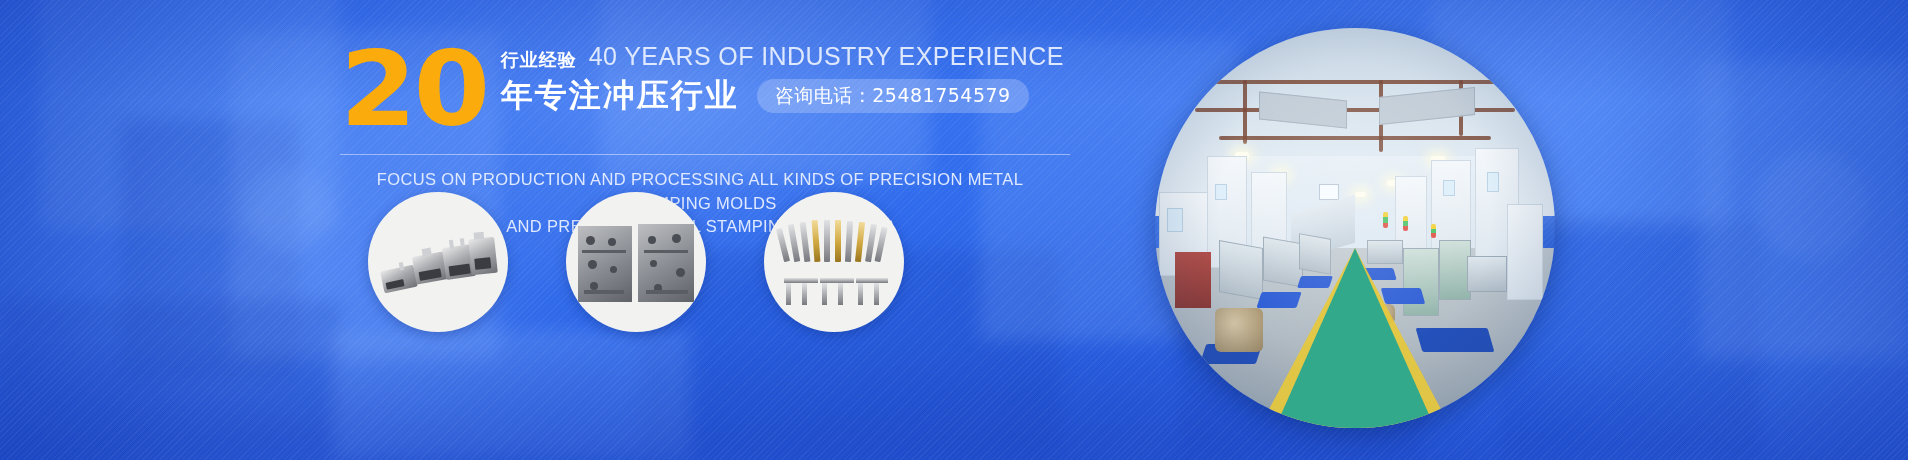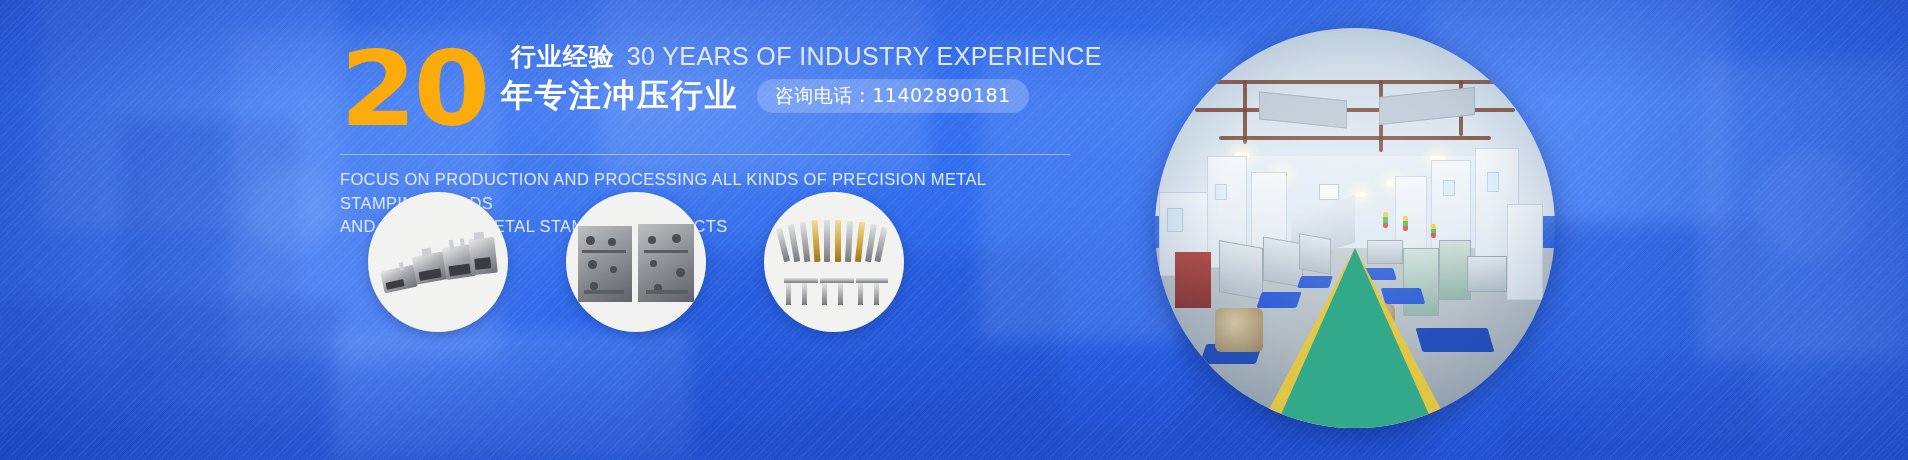--- a/index.html
+++ b/index.html
@@ -46,43 +46,43 @@
     position:absolute; inset:0;
     background-image:repeating-linear-gradient(
       -45deg,
       rgba(255,255,255,.055) 0px,
       rgba(255,255,255,.055) 1px,
       rgba(255,255,255,0) 1px,
       rgba(255,255,255,0) 4px);
   }
 
   
-  .copy{ position:absolute; left:340px; top:40px; width:760px; }
+  .copy{ position:absolute; left:340px; top:40px; width:760px;text-align:center; }
 
   .headline{ display:flex; align-items:flex-start; }
 
   .big-num{
     font-family:"DejaVu Sans","Liberation Sans",sans-serif;
     font-size:104px;
     line-height:.84;
     font-weight:bold;
     color:#fbab0c;
     letter-spacing:-3px;
     margin-top:6px;
     transform:scaleX(1.06);
     transform-origin:left top;
   }
 
   .head-right{ margin-left:22px; padding-top:4px; }
 
   .line1{ display:flex; align-items:flex-end; white-space:nowrap; }
   .cn-small{
     font-family:"DejaVu Sans","Liberation Sans",sans-serif;
-    font-size:25px; font-weight:bold; color:#ffffff;
-    letter-spacing:1px; line-height:1;margin-left:10px;
+    font-size:18px; font-weight:bold; color:#ffffff;
+    letter-spacing:1px; line-height:1;
   }
   .en-small{
     font-size:25px; color:#e6eeff; font-weight:normal;
     letter-spacing:.4px; margin-left:12px; line-height:1;
     opacity:.95;
   }
 
   .line2{ display:flex; align-items:center; margin-top:10px; white-space:nowrap; }
   .cn-big{
     font-family:"DejaVu Sans","Liberation Sans",sans-serif;
@@ -227,28 +227,28 @@
   <div class="bg-stripes"></div>
 
   <div class="copy">
 
     <div class="headline">
       <div class="big-num">20</div>
 
       <div class="head-right">
         <div class="line1">
           <span class="cn-small">行业经验</span>
-          <span class="en-small">30 YEARS OF INDUSTRY EXPERIENCE</span>
+          <span class="en-small">40 YEARS OF INDUSTRY EXPERIENCE</span>
         </div>
 
         <div class="line2">
           <span class="cn-big">年专注冲压行业</span>
 
           <div class="phone-pill">
-            <span>咨询电话：11402890181</span>
+            <span>咨询电话：25481754579</span>
           </div>
         </div>
       </div>
     </div>
 
     <div class="rule"></div>
 
     <div class="sub">FOCUS ON PRODUCTION AND PROCESSING ALL KINDS OF PRECISION METAL STAMPING MOLDS</div>
     <div class="sub" style="margin-top:0">AND PRECISION METAL STAMPING PRODUCTS</div>
   </div>

